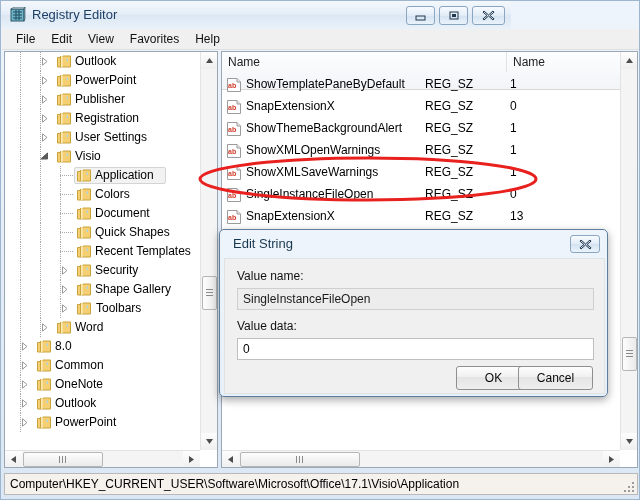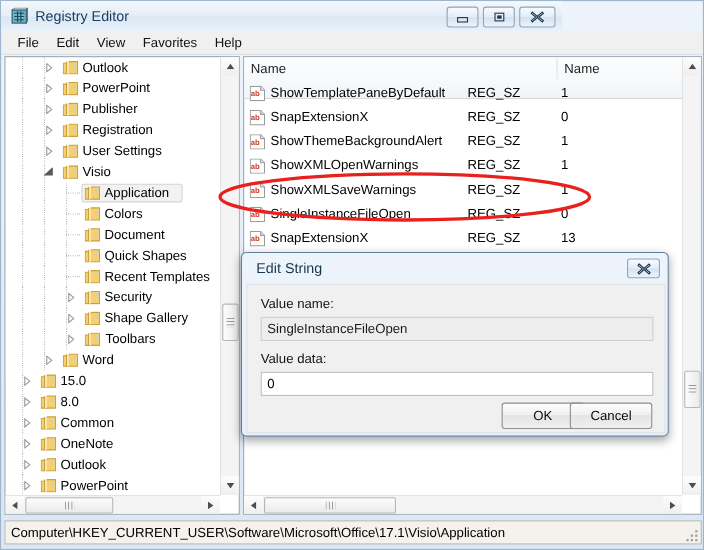--- a/index.html
+++ b/index.html
@@ -497,35 +497,20 @@
                 <svg width="9" height="9" viewBox="0 0 9 9">
                   <path d="M2.5 0.8 L7 4.5 L2.5 8.2 Z" fill="none" stroke="#9a9a9a" stroke-width="1"></path>
                 </svg>
               </span>
               <span class="folder" style="left: 32px;"><svg width="14" height="13" viewBox="0 0 14 13">
                   <path d="M0.5 2.5 L5 2.5 L6 1 L13.5 1 L13.5 12 L0.5 12 Z" fill="#f5cf73" stroke="#c9a23c" stroke-width="1"></path>
                   <path d="M3.5 1 L3.5 12" stroke="#c9a23c" stroke-width="1" fill="none"></path>
                   <path d="M4 1 L5.6 1 L5.6 12 L4 12 Z" fill="#fde9b4"></path>
                   <path d="M9.6 3.5 L11 3.5 L11 6 L9.6 6 Z" fill="#aad4e8"></path>
                 </svg></span>
-              <span class="lbl" style="left: 50px;">15.0</span>
-            </div>
-            <div class="tree-row">
-              <div class="dotline" style="left: 15px;"></div>
-              <span class="twisty" style="left: 15px;">
-                <svg width="9" height="9" viewBox="0 0 9 9">
-                  <path d="M2.5 0.8 L7 4.5 L2.5 8.2 Z" fill="none" stroke="#9a9a9a" stroke-width="1"></path>
-                </svg>
-              </span>
-              <span class="folder" style="left: 32px;"><svg width="14" height="13" viewBox="0 0 14 13">
-                  <path d="M0.5 2.5 L5 2.5 L6 1 L13.5 1 L13.5 12 L0.5 12 Z" fill="#f5cf73" stroke="#c9a23c" stroke-width="1"></path>
-                  <path d="M3.5 1 L3.5 12" stroke="#c9a23c" stroke-width="1" fill="none"></path>
-                  <path d="M4 1 L5.6 1 L5.6 12 L4 12 Z" fill="#fde9b4"></path>
-                  <path d="M9.6 3.5 L11 3.5 L11 6 L9.6 6 Z" fill="#aad4e8"></path>
-                </svg></span>
               <span class="lbl" style="left: 50px;">8.0</span>
             </div>
             <div class="tree-row">
               <div class="dotline" style="left: 15px;"></div>
               <span class="twisty" style="left: 15px;">
                 <svg width="9" height="9" viewBox="0 0 9 9">
                   <path d="M2.5 0.8 L7 4.5 L2.5 8.2 Z" fill="none" stroke="#9a9a9a" stroke-width="1"></path>
                 </svg>
               </span>
               <span class="folder" style="left: 32px;"><svg width="14" height="13" viewBox="0 0 14 13">

